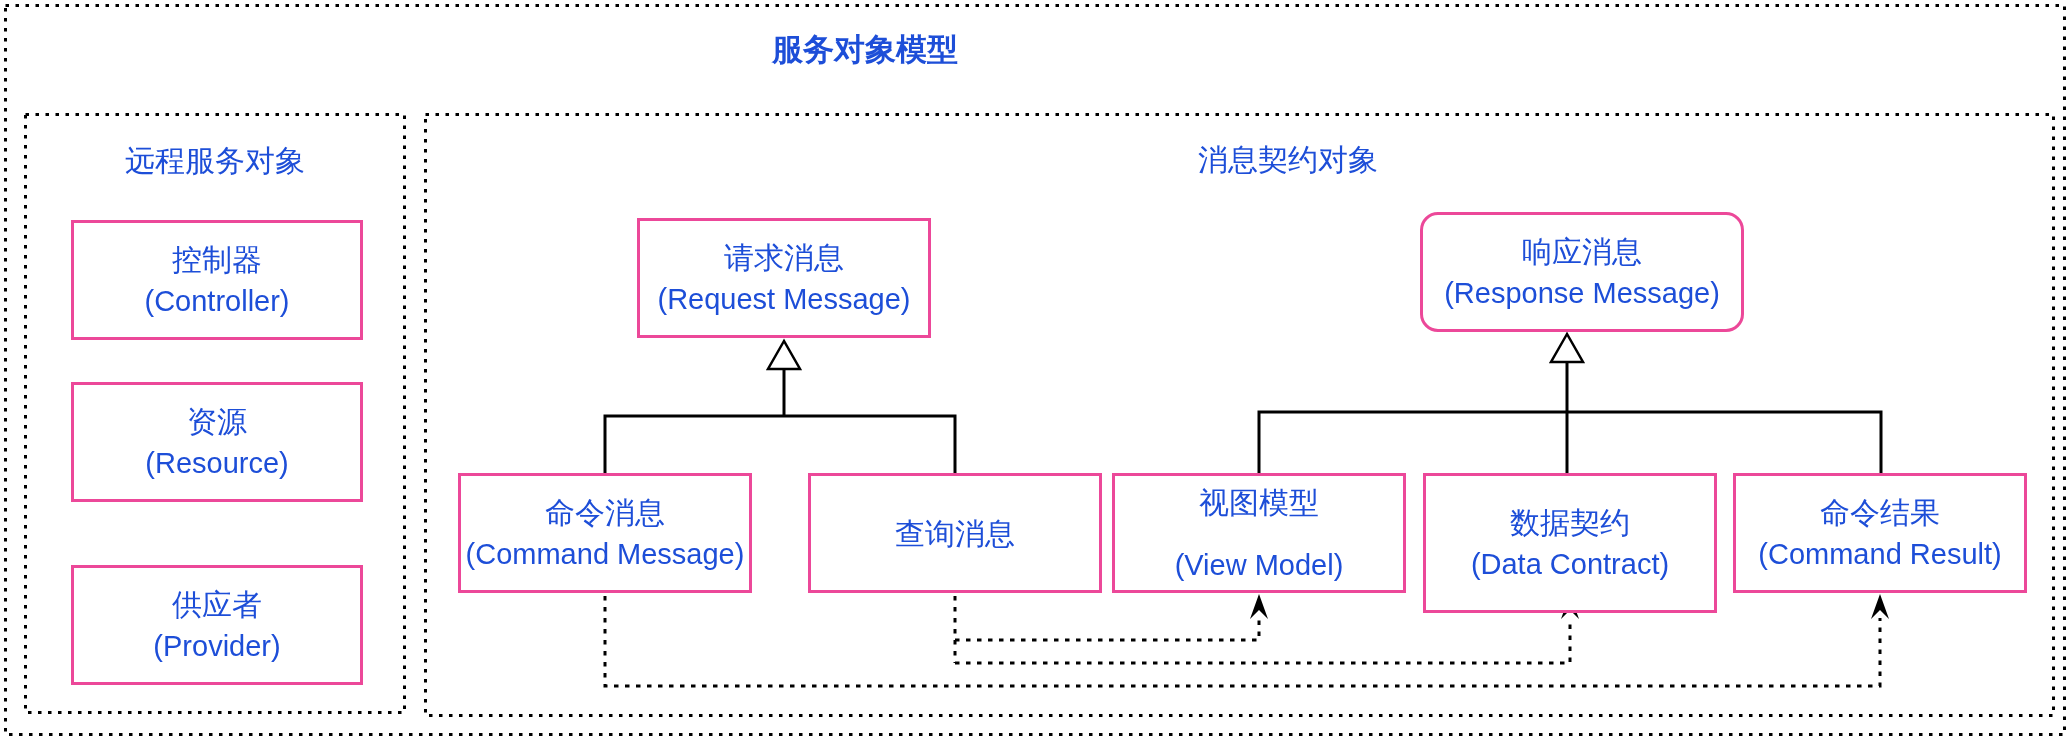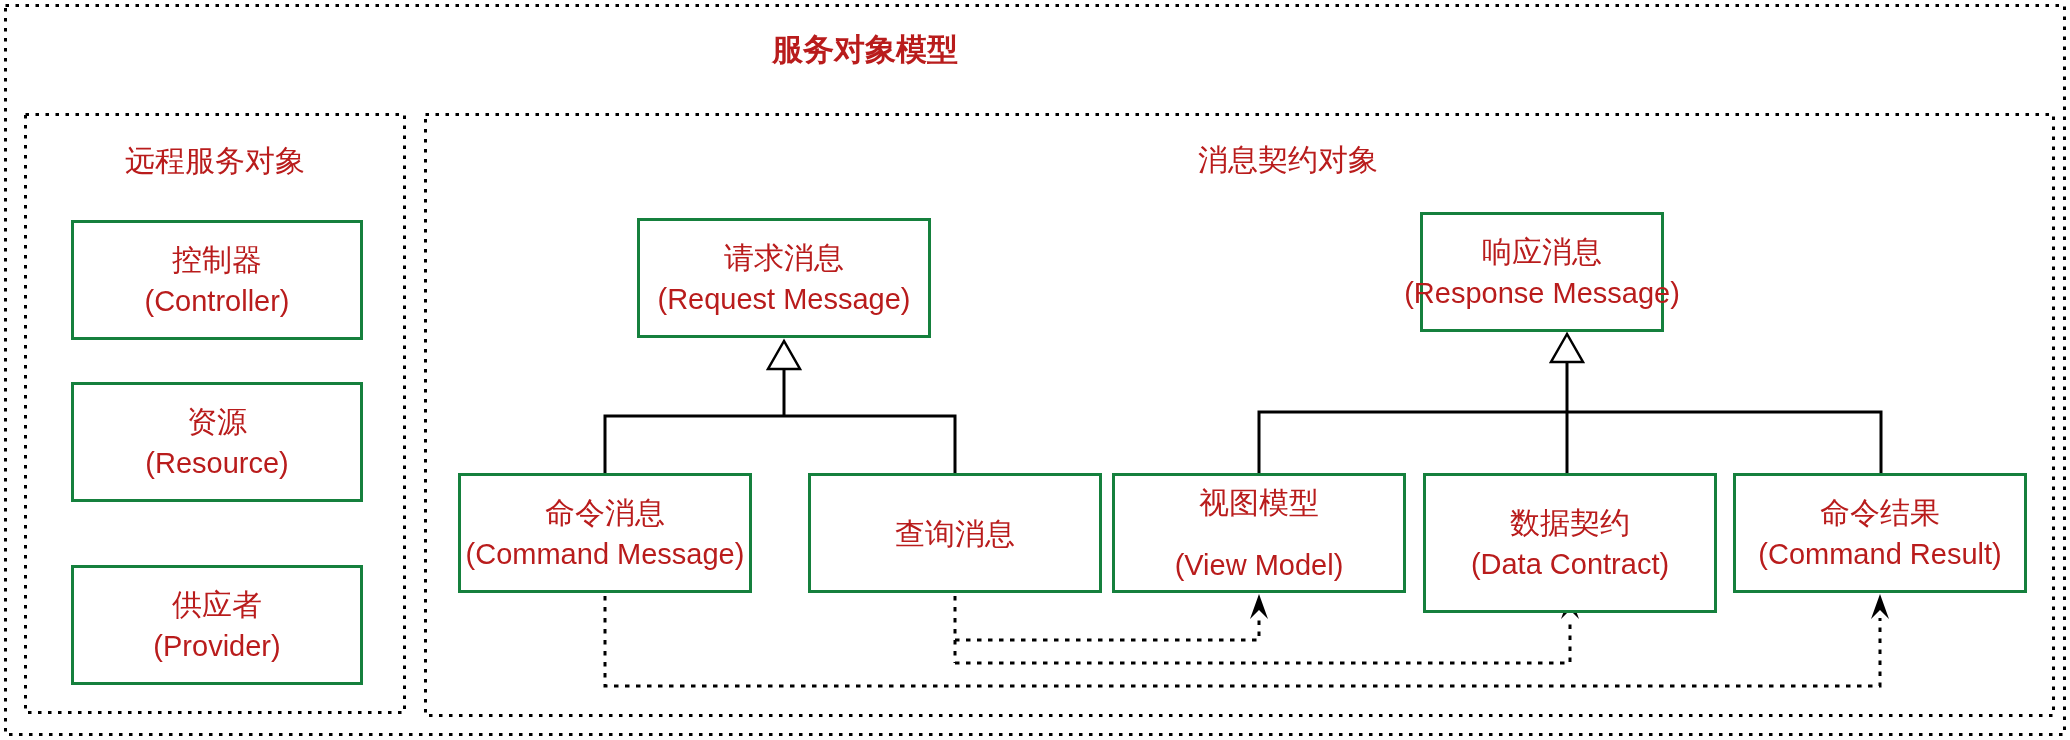--- a/index.html
+++ b/index.html
@@ -1,45 +1,45 @@
 <!DOCTYPE html>
 <html><head>
 <meta charset="utf-8">
 <style>
   html,body{margin:0;padding:0;background:#ffffff;}
   .stage{
     position:relative;width:2070px;height:740px;background:#ffffff;
-    font-family:"Liberation Sans","DejaVu Sans",sans-serif;color:#b91c1c;
+    font-family:"Liberation Sans","DejaVu Sans",sans-serif;color:#1d4ed8;
     overflow:hidden;
   }
   .layer{position:absolute;left:0;top:0;width:2070px;height:740px;}
   svg.layer{z-index:0;}
   .node{
-    position:absolute;box-sizing:border-box;border:3px solid #15803d;background:#fff;
+    position:absolute;box-sizing:border-box;border:3px solid #ec4899;background:#fff;
     display:flex;flex-direction:column;align-items:center;justify-content:center;
     text-align:center;z-index:2;
   }
   .node .zh{font-size:30px;line-height:43px;white-space:nowrap;}
   .node .en{font-size:29px;line-height:41px;white-space:nowrap;text-align:center;}
   .diagram-title{
     position:absolute;top:29px;left:865px;transform:translateX(-50%);
     font-size:31px;font-weight:bold;white-space:nowrap;z-index:2;
   }
   .group-label{
     position:absolute;font-size:30px;white-space:nowrap;
     transform:translateX(-50%);z-index:2;
   }
   #label-remote{left:215px;top:141px;}
   #label-contracts{left:1288px;top:140px;}
   
   #box-controller     {left:71px;  top:220px; width:292px; height:120px;}
   #box-resource       {left:71px;  top:382px; width:292px; height:120px;}
   #box-provider       {left:71px;  top:565px; width:292px; height:120px;}
   #box-request        {left:637px; top:218px; width:294px; height:120px;}
-  #box-response       {left:1420px;top:212px; width:244px; height:120px;}
+  #box-response       {left:1420px;top:212px; width:324px; height:120px;border-radius:18px;}
   #box-command-message{left:458px; top:473px; width:294px; height:120px;}
   #box-query-message  {left:808px; top:473px; width:294px; height:120px;}
   #box-view-model     {left:1112px;top:473px; width:294px; height:120px;gap:21px;}
   #box-data-contract  {left:1423px;top:473px; width:294px; height:140px;}
   #box-command-result {left:1733px;top:473px; width:294px; height:120px;}
 </style>
 </head>
 <body>
 
 <div class="stage">

